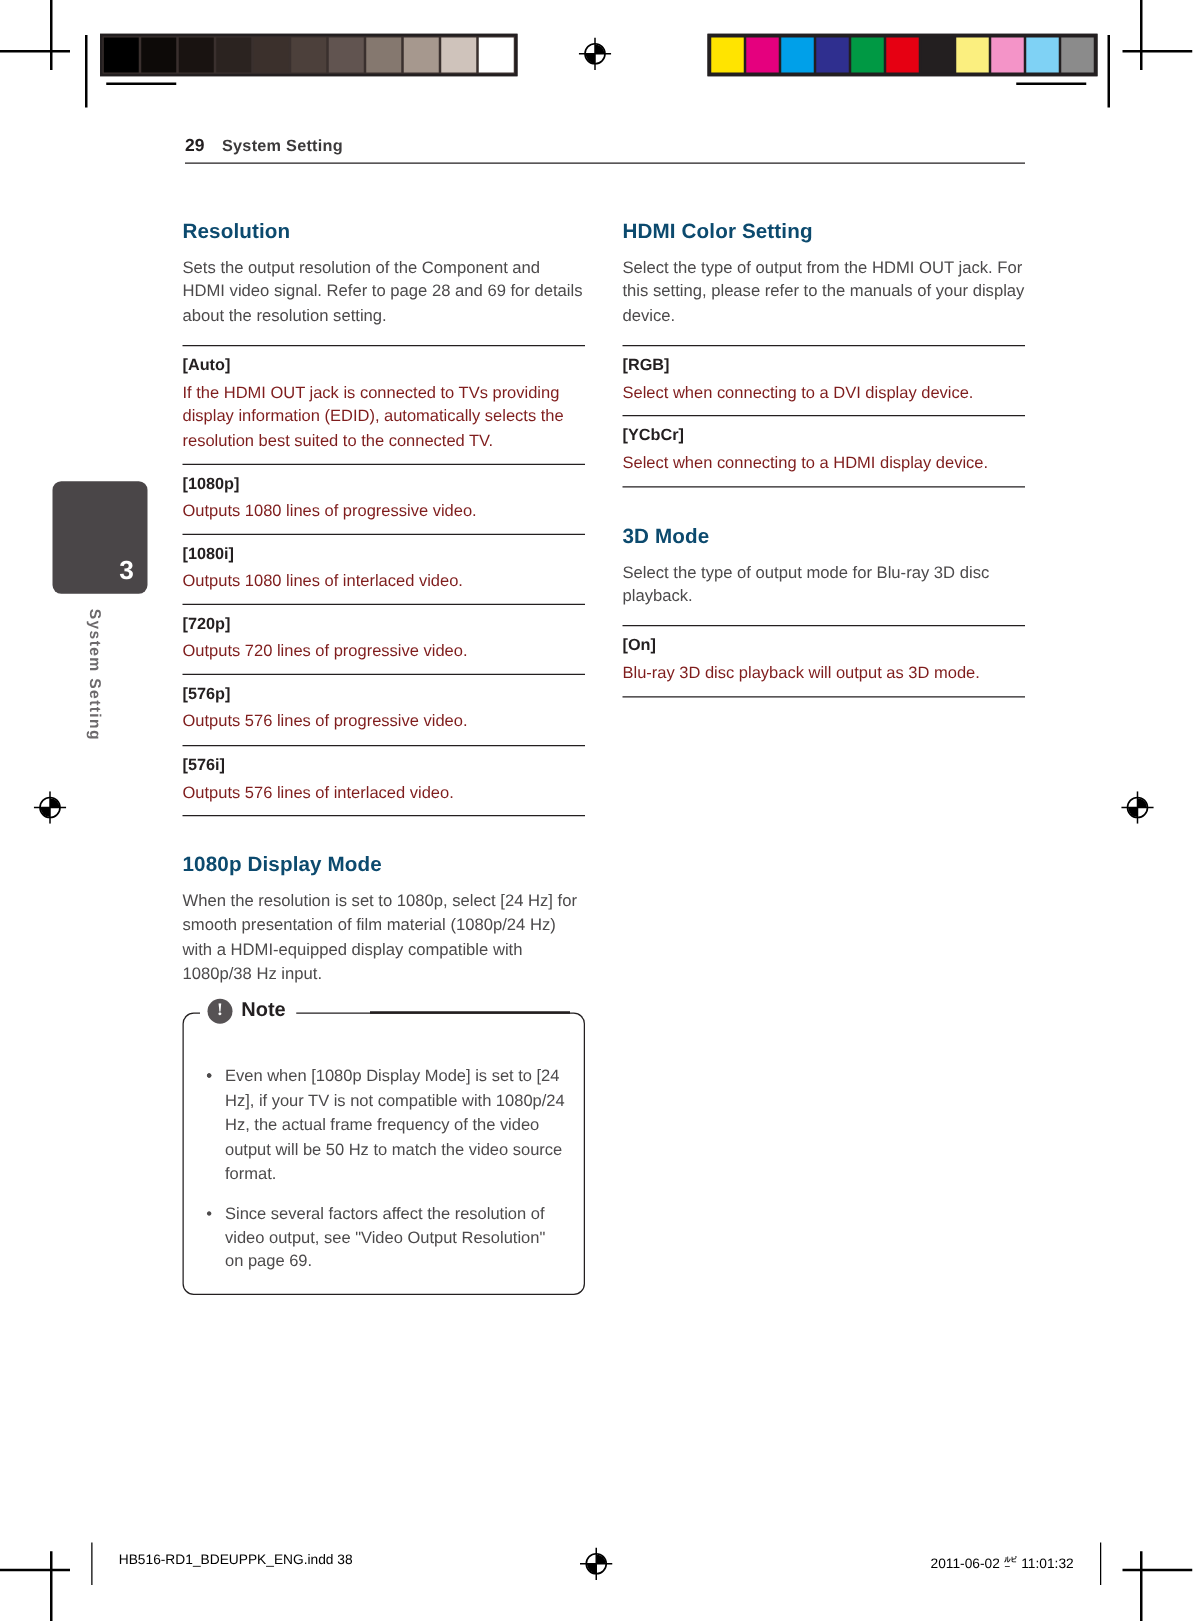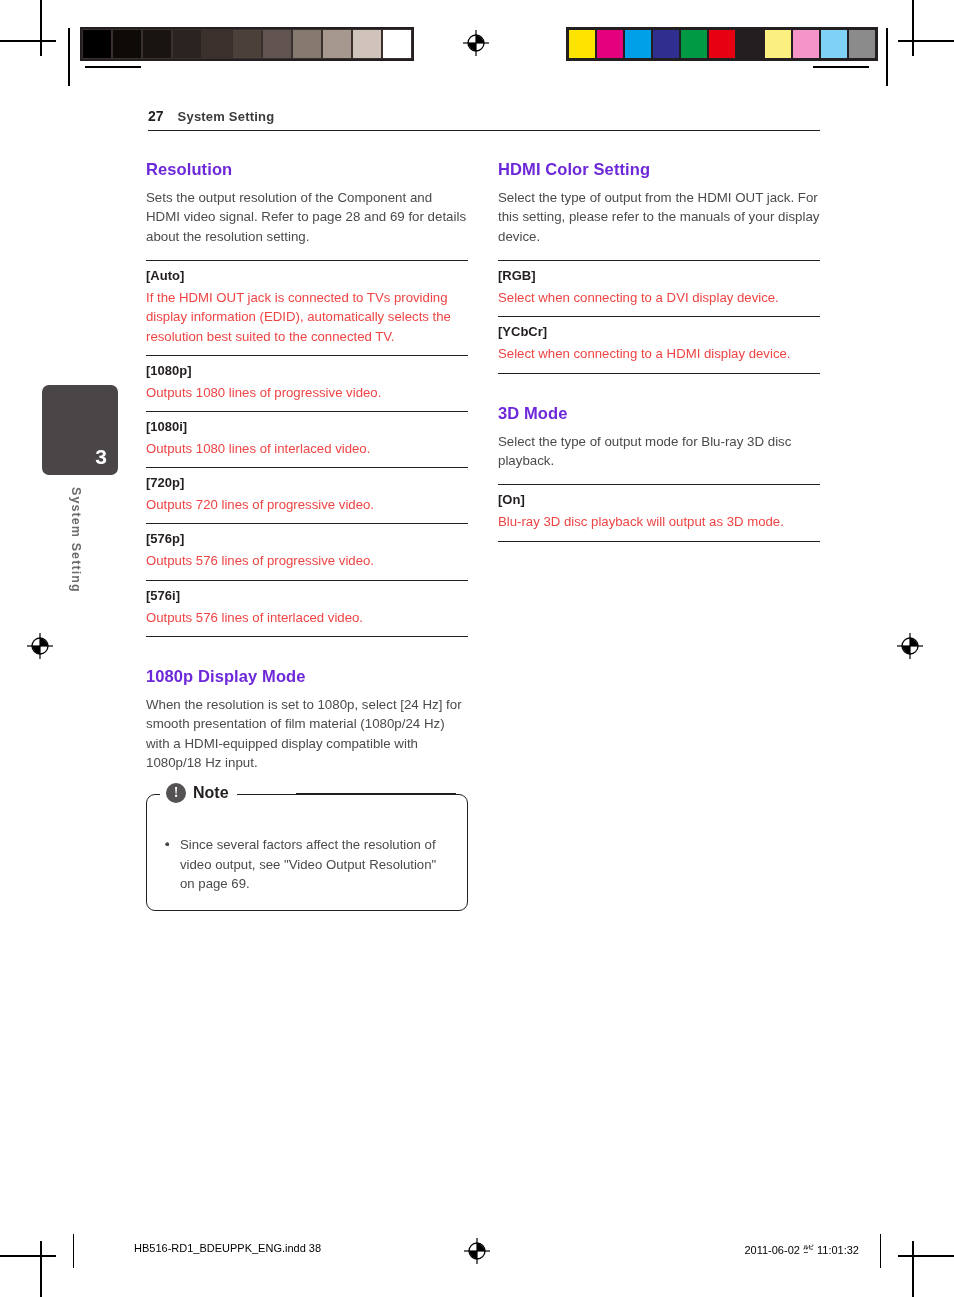--- a/index.html
+++ b/index.html
@@ -106,22 +106,22 @@
     position: absolute;
     top: 160px;
     width: 322px;
   }
   .col-left  { left: 146px; }
   .col-right { left: 498px; }
 
   h2.sec-title {
     font-size: 16.5px;
     font-weight: bold;
-    color: #6d28d9;
-    margin: 0 0 9px 0;
+    color: #0c4a6e;
+    margin: 16px 0 9px 0;
     letter-spacing: 0.1px;
   }
   h2.sec-title.spaced { margin-top: 30px; }
 
   p.body {
     font-size: 13.3px;
     line-height: 19.4px;
     color: #4c4a4b;
     margin: 0 0 14px 0;
   }
@@ -137,21 +137,21 @@
   .opt-row:last-child { border-bottom: 1.4px solid #231f20; }
   .opt-key {
     font-size: 13px;
     font-weight: bold;
     color: #231f20;
     margin: 0 0 5px 0;
   }
   .opt-desc {
     font-size: 13.2px;
     line-height: 19.2px;
-    color: #ef4444;
+    color: #7f1d1d;
     margin: 0;
   }
 
   
   .note-wrap { position: relative; margin-top: 22px; }
   .note-box {
     border: 1.3px solid #231f20;
     border-radius: 9px;
     padding: 28px 14px 16px 14px;
     margin-left: 0;
@@ -217,21 +217,21 @@
   .footer {
     position: absolute;
     left: 95px;
     right: 95px;
     top: 1238px;
     height: 26px;
     font-family: "Liberation Sans", sans-serif;
     font-size: 11px;
     color: #000;
   }
-  .footer-left  { position: absolute; left: 0;  top: 4px; white-space: nowrap; margin-left: 39px; }
+  .footer-left  { position: absolute; left: 0;  top: 4px; white-space: nowrap; }
   .footer-right { position: absolute; right: 0; top: 4px; white-space: nowrap; }
   .footer-reg   { position: absolute; left: 50%; top: 0; margin-left: -13px; }
   .footer-bar-l { position: absolute; left: -22px;  top: -4px; width: 1.4px; height: 34px; background: #000; }
   .footer-bar-r { position: absolute; right: -22px; top: -4px; width: 1.4px; height: 34px; background: #000; }
 </style>
 </head>
 <body>
 
 <div class="crop v" style="left:40px;  top:0px;"></div>
 <div class="crop h" style="left:0px;   top:40px;"></div>
@@ -296,21 +296,21 @@
   <line x1="13" y1="0" x2="13" y2="26" stroke="#000" stroke-width="1.2"></line>
   <line x1="0" y1="13" x2="26" y2="13" stroke="#000" stroke-width="1.2"></line>
 </svg>
 
 <div class="chapter-tab">
   <span class="chapter-num">3</span>
 </div>
 <div class="chapter-label">System  Setting</div>
 
 <div class="page-header">
-  <span class="page-num">27</span>
+  <span class="page-num">29</span>
   <span class="page-sect">System Setting</span>
 </div>
 
 <div class="col col-left">
 
   <h2 class="sec-title">Resolution</h2>
   <p class="body">Sets the output resolution of the Component and HDMI video signal. Refer to page 28 and 69 for details about the resolution setting.</p>
 
   <div class="opt-table">
     <div class="opt-row">
@@ -333,30 +333,31 @@
       <p class="opt-key">[576p]</p>
       <p class="opt-desc">Outputs 576 lines of progressive video.</p>
     </div>
     <div class="opt-row">
       <p class="opt-key">[576i]</p>
       <p class="opt-desc">Outputs 576 lines of interlaced video.</p>
     </div>
   </div>
 
   <h2 class="sec-title spaced">1080p Display Mode</h2>
-  <p class="body">When the resolution is set to 1080p, select [24 Hz] for smooth presentation of film material (1080p/24 Hz) with a HDMI-equipped display compatible with 1080p/18 Hz input.</p>
+  <p class="body">When the resolution is set to 1080p, select [24 Hz] for smooth presentation of film material (1080p/24 Hz) with a HDMI-equipped display compatible with 1080p/38 Hz input.</p>
 
   <div class="note-wrap">
     <div class="note-box">
       <ul class="note-list">
         <li>
           <span class="bullet">•</span>
         </li>
         <li>
           <span class="bullet">•</span>
+          <span>Even when [1080p Display Mode] is set to [24 Hz], if your TV is not compatible with 1080p/24 Hz, the actual frame frequency of the video output will be 50 Hz to match the video source format.</span>
         </li>
         <li>
           <span class="bullet">•</span>
           <span>Since several factors affect the resolution of video output, see "Video Output Resolution" on page 69.</span>
         </li>
       </ul>
     </div>
     <div class="note-rule"></div>
     <div class="note-head">
       <span class="note-icon">!</span>

